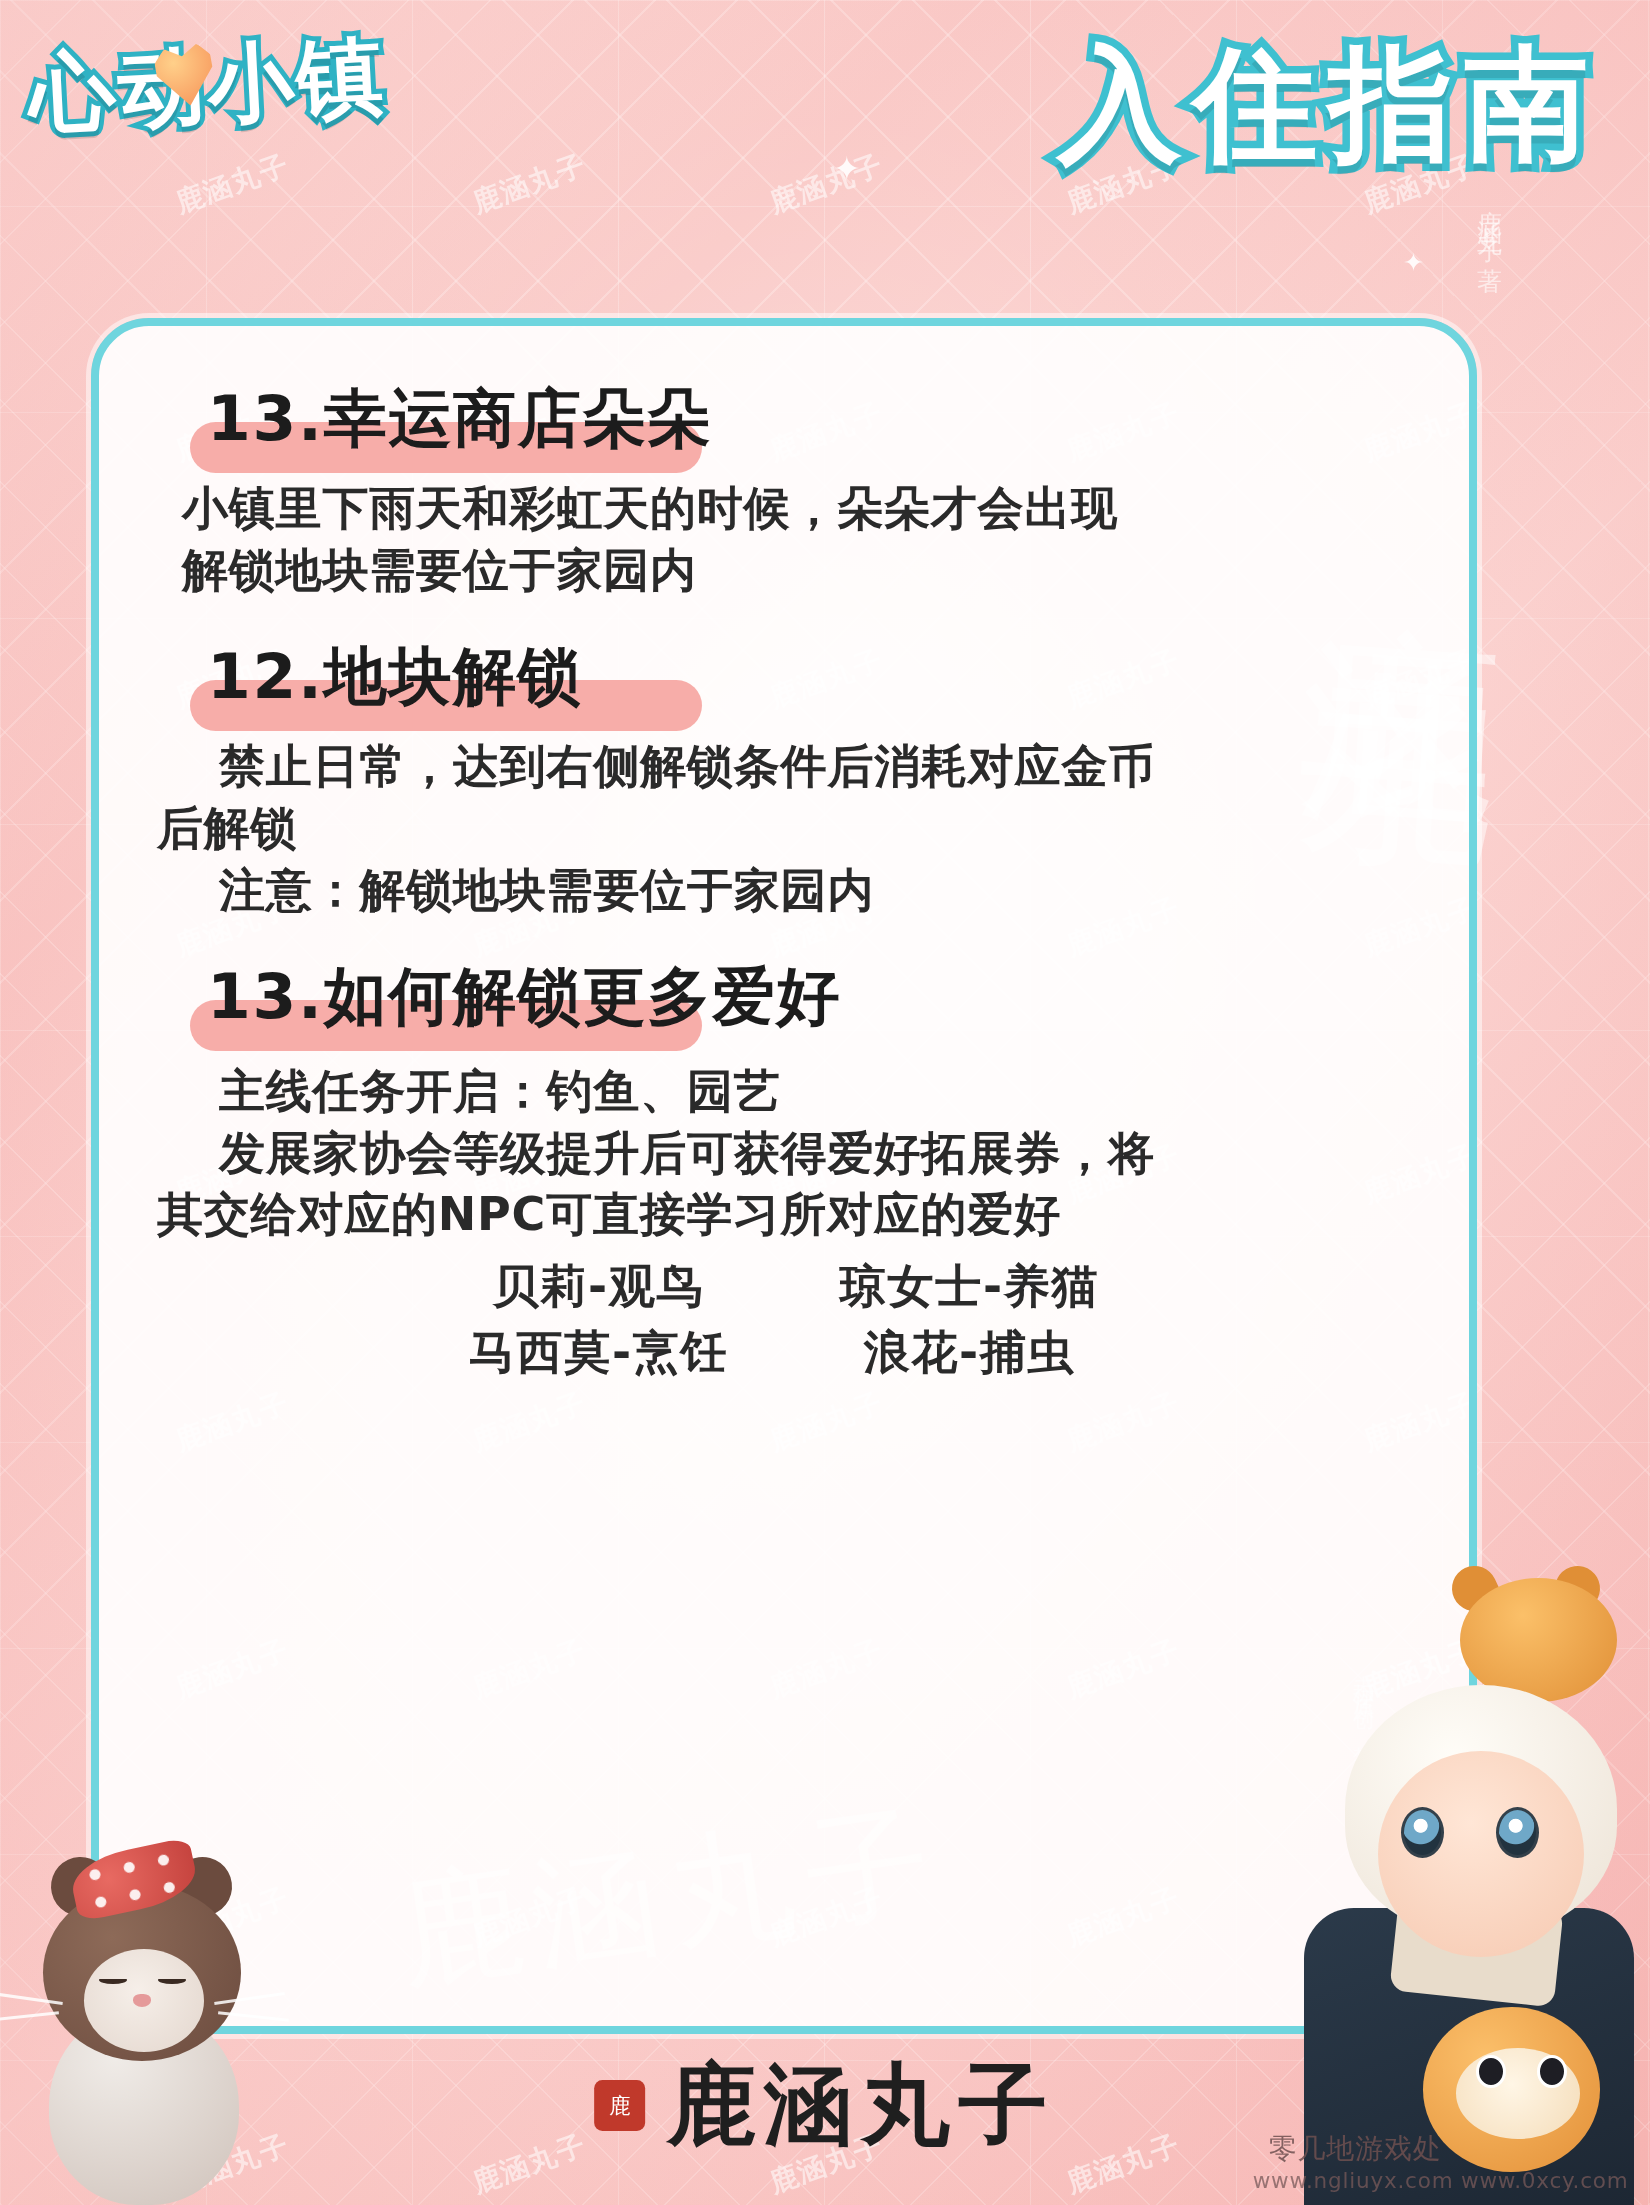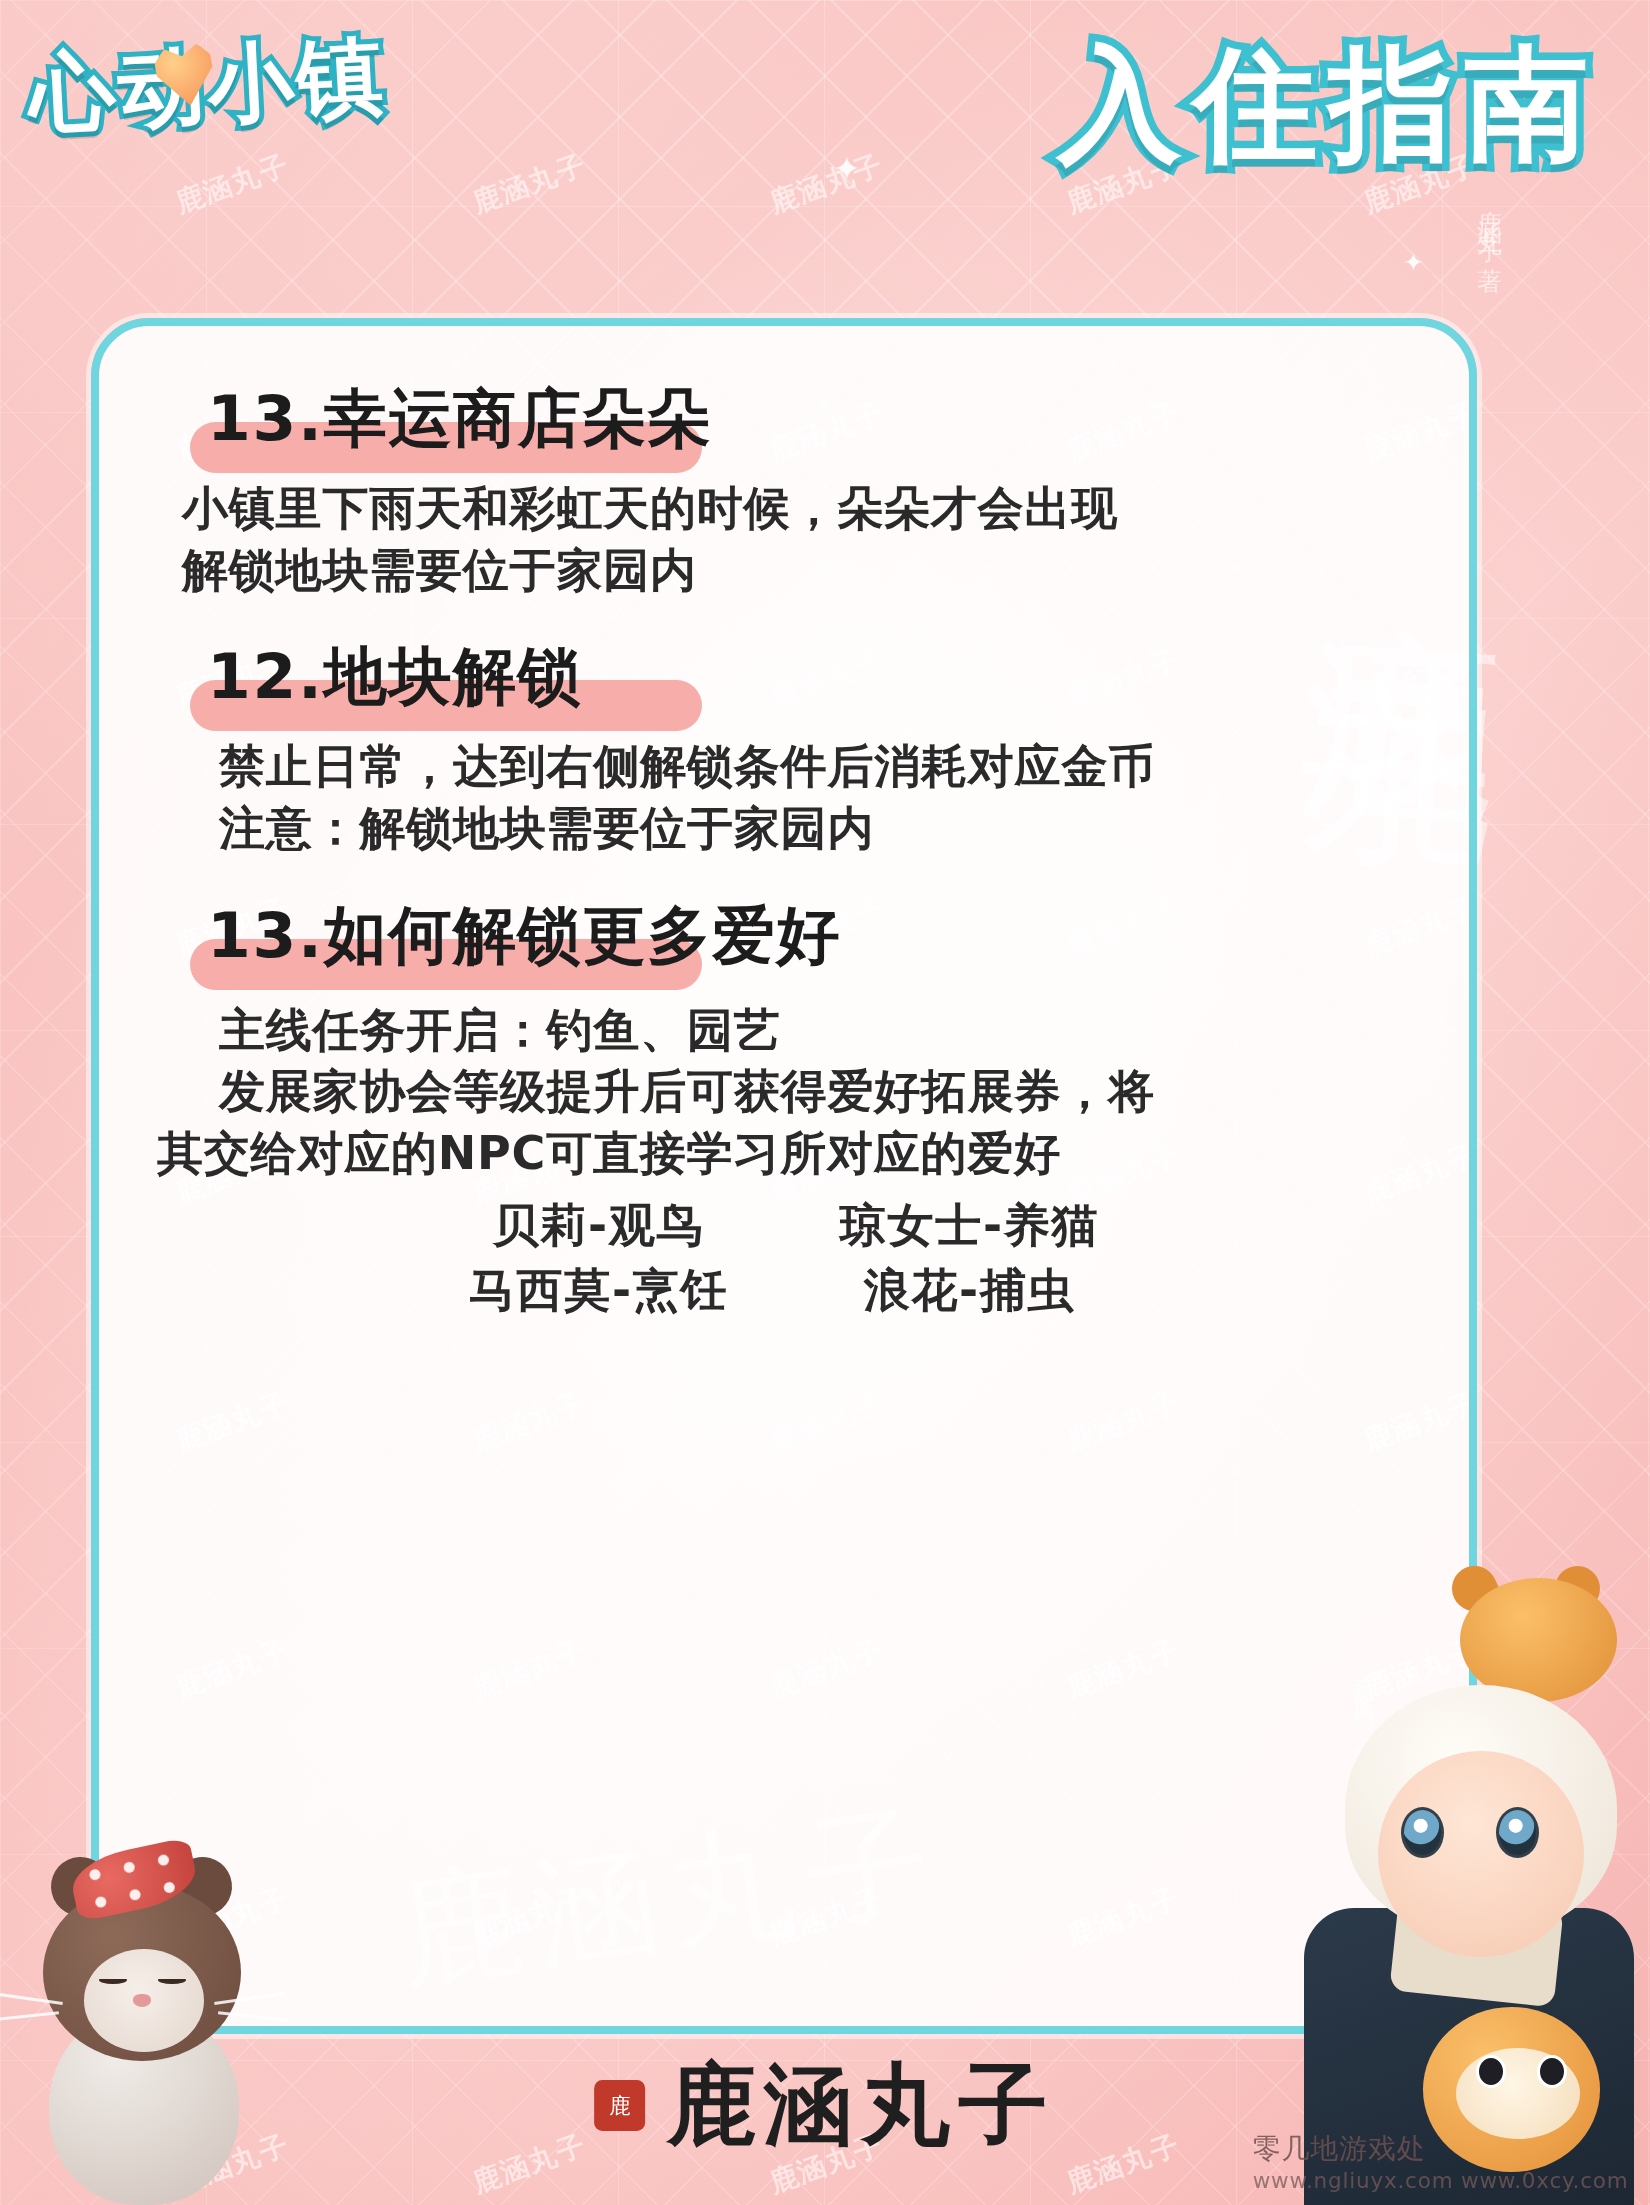--- a/index.html
+++ b/index.html
@@ -230,21 +230,21 @@
   }
 
   .site-credit {
     position: absolute;
     right: 21.5px; bottom: 11.6px;
     font-size: 21.5px;
     color: rgba(120,90,90,0.75);
     letter-spacing: 0.8px;
     font-family: "DejaVu Sans", "Liberation Sans", sans-serif;
   }
-  .site-credit .big { font-size: 28px; color: rgba(110,80,80,0.85); }
+  .site-credit .big { font-size: 28px; color: rgba(110,80,80,0.85); margin-left: 16px; }
 
   
   .char-cat {
     position: absolute;
     left: 8.3px; bottom: 0;
     width: 281px; height: 347px;
   }
   .cat-body {
     position: absolute; left: 41px; bottom: 0;
     width: 190px; height: 198px;
@@ -470,20 +470,21 @@
     <div class="body-line indent-1">小镇里下雨天和彩虹天的时候，朵朵才会出现</div>
     <div class="body-line indent-1">解锁地块需要位于家园内</div>
   </div>
 
   <div class="section" style="margin-top:33px;">
     <div class="sec-head">
       <div class="sec-pill" style="left:33px; width:512px;"></div>
       <div class="sec-title">12.地块解锁</div>
     </div>
     <div class="body-line indent-2">禁止日常，达到右侧解锁条件后消耗对应金币</div>
+    <div class="body-line">后解锁</div>
     <div class="body-line indent-2">注意：解锁地块需要位于家园内</div>
   </div>
 
   <div class="section" style="margin-top:33px;">
     <div class="sec-head">
       <div class="sec-pill" style="left:33px; width:512px;"></div>
       <div class="sec-title">13.如何解锁更多爱好</div>
     </div>
     <div class="body-line indent-2" style="margin-top:10px;">主线任务开启：钓鱼、园艺</div>
     <div class="body-line indent-2">发展家协会等级提升后可获得爱好拓展券，将</div>

